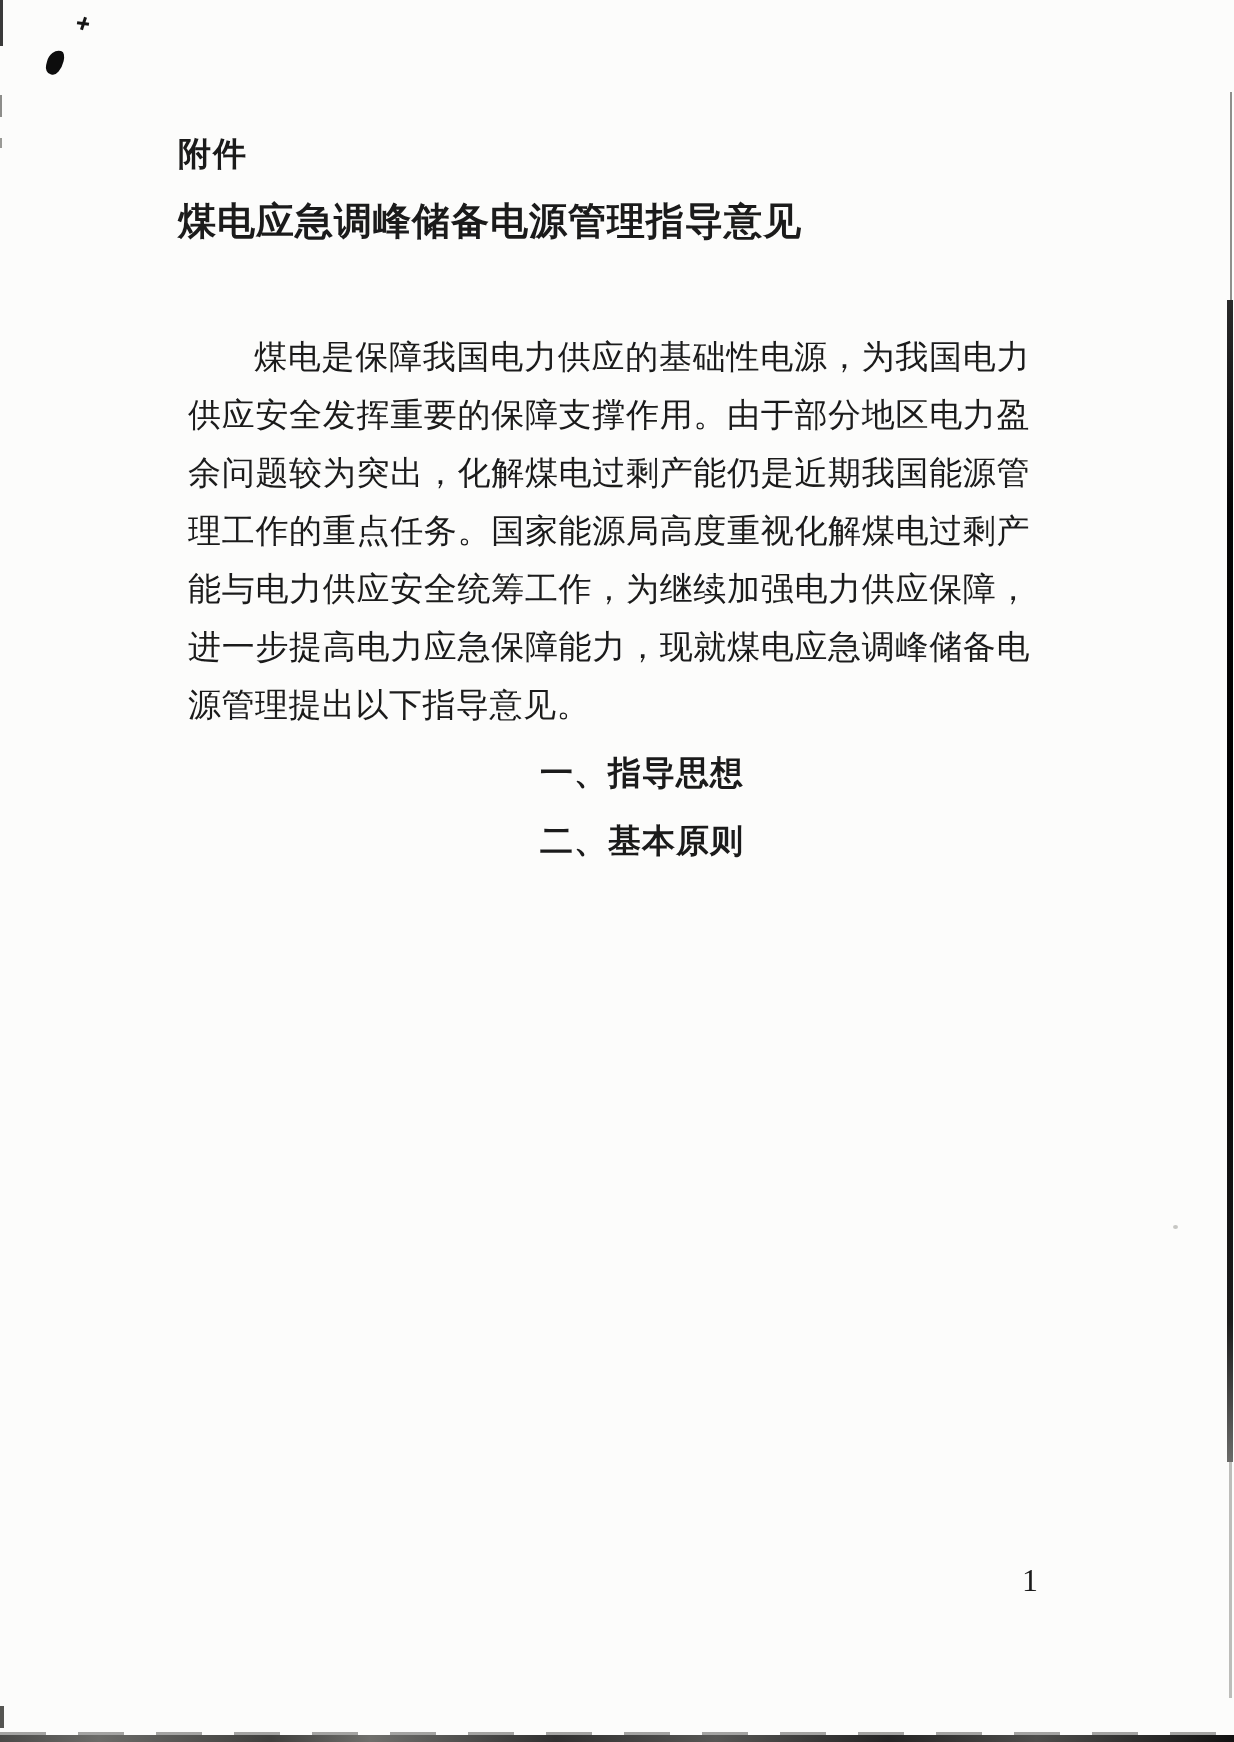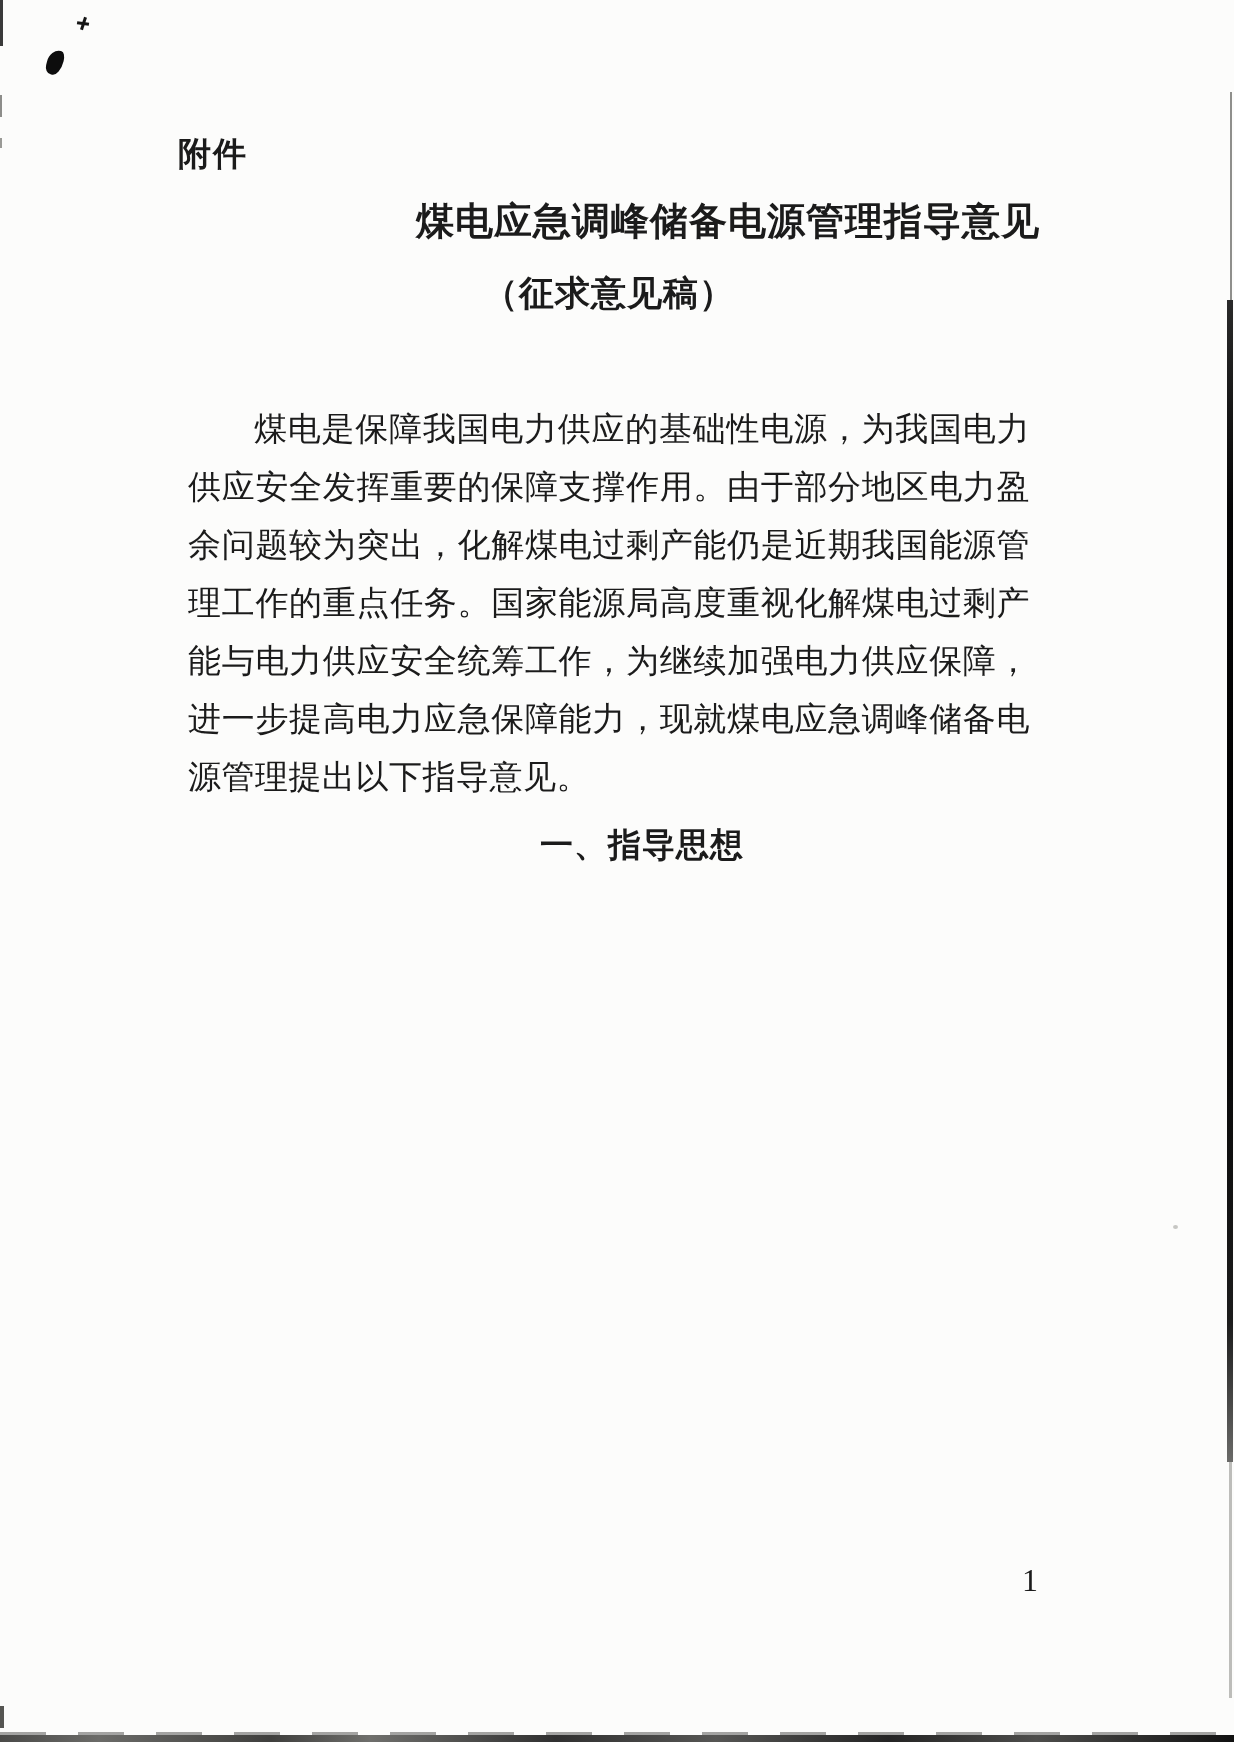--- a/index.html
+++ b/index.html
@@ -28,21 +28,21 @@
   .attachment{
     margin-top:134px;
     font-family:"Liberation Sans","DejaVu Sans",sans-serif;
     font-weight:700;
     font-size:33px;
     line-height:40px;
     letter-spacing:2px;
   }
   .title{
     margin:24px 0 0 0;
-    text-align:right;
+    text-align:left;
     font-weight:700;
     font-size:38px;
     line-height:46px;
     letter-spacing:1px;
   }
   .subtitle{
     margin:28px 0 0 0;
     text-align:center;
     font-weight:700;
     font-size:35px;
@@ -118,25 +118,25 @@
   }
 </style>
 </head>
 <body>
 
 <div class="page">
 
   <div class="text-column">
     <div class="attachment">附件</div>
     <h1 class="title">煤电应急调峰储备电源管理指导意见</h1>
-    <h2 class="subtitle">（征求意见稿）</h2>
 
     <div class="body-text">
       <p class="para">煤电是保障我国电力供应的基础性电源，为我国电力供应安全发挥重要的保障支撑作用。由于部分地区电力盈余问题较为突出，化解煤电过剩产能仍是近期我国能源管理工作的重点任务。国家能源局高度重视化解煤电过剩产能与电力供应安全统筹工作，为继续加强电力供应保障，进一步提高电力应急保障能力，现就煤电应急调峰储备电源管理提出以下指导意见。</p>
       <p class="heading">一、指导思想</p>
+      <p class="heading">二、基本原则</p>
     </div>
   </div>
 
   <div class="page-number">1</div>
 
   <div class="speck-comma"></div>
   <div class="speck-cross"></div>
   <div class="speck-dot"></div>
   <div class="edge-left-a"></div>
   <div class="edge-left-b"></div>

